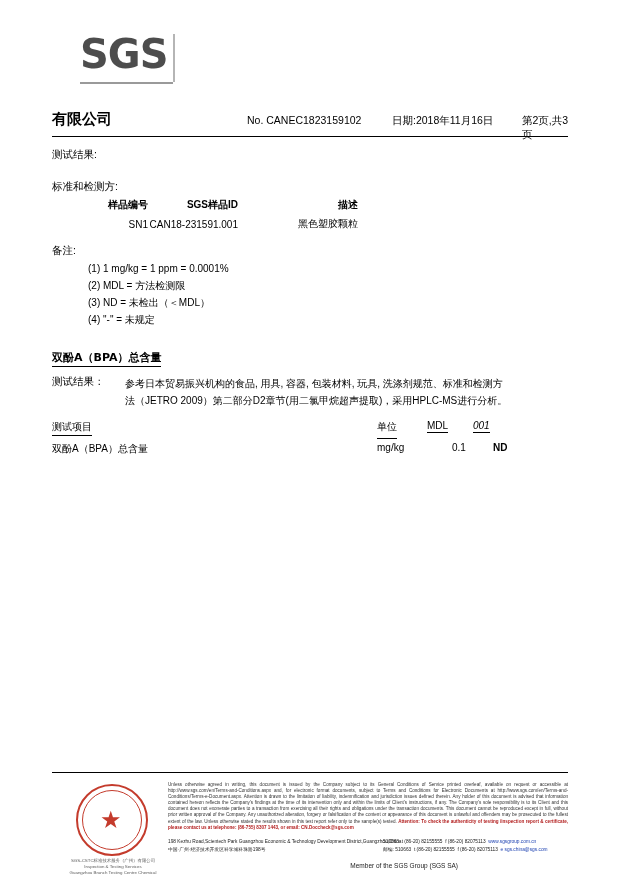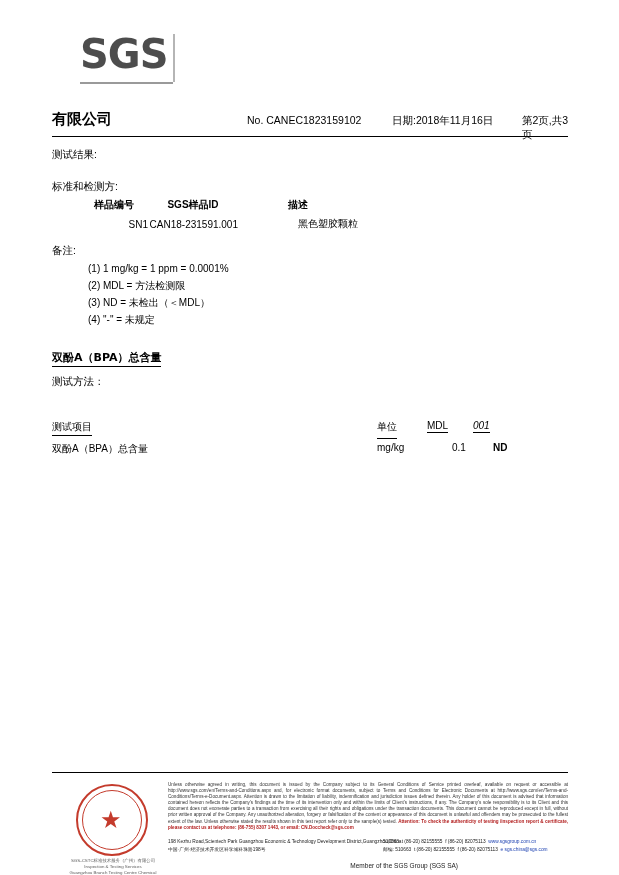--- a/index.html
+++ b/index.html
@@ -113,21 +113,21 @@
     position: absolute;
     left: 80px;
     top: 198px;
     font-size: 10px;
   }
   .sample-table table {
     border-collapse: collapse;
   }
   .sample-table th {
     font-weight: bold;
-    text-align: center;
+    text-align: right;
     padding: 0 0 5px 0;
     font-size: 10px;
   }
   .sample-table td {
     text-align: right;
     padding: 0;
     font-size: 10px;
   }
   .col-no { width: 68px; }
   .col-id { width: 90px; }
@@ -348,21 +348,25 @@
 
   <div class="sec-label remark-label">备注:</div>
   <div class="remarks">
     <div>(1) 1 mg/kg = 1 ppm = 0.0001%</div>
     <div>(2) MDL = 方法检测限</div>
     <div>(3) ND = 未检出（＜MDL）</div>
     <div>(4) "-" = 未规定</div>
   </div>
 
   <div class="bpa-heading">双酚A（BPA）总含量</div>
-  <div class="sec-label method-label">测试方法：</div>
+  <div class="sec-label method-label">测试结果：</div>
+  <div class="method-text">
+    <div>参考日本贸易振兴机构的食品, 用具, 容器, 包装材料, 玩具, 洗涤剂规范、标准和检测方</div>
+    <div>法（JETRO 2009）第二部分D2章节(用二氯甲烷超声提取)，采用HPLC-MS进行分析。</div>
+  </div>
 
   <div class="results-table">
     <div class="results-head">
       <div class="rh-item">测试项目</div>
       <div class="rh-unit">单位</div>
       <div class="rh-mdl">MDL</div>
       <div class="rh-001">001</div>
     </div>
     <div class="results-row">
       <div class="rr-item">双酚A（BPA）总含量</div>

